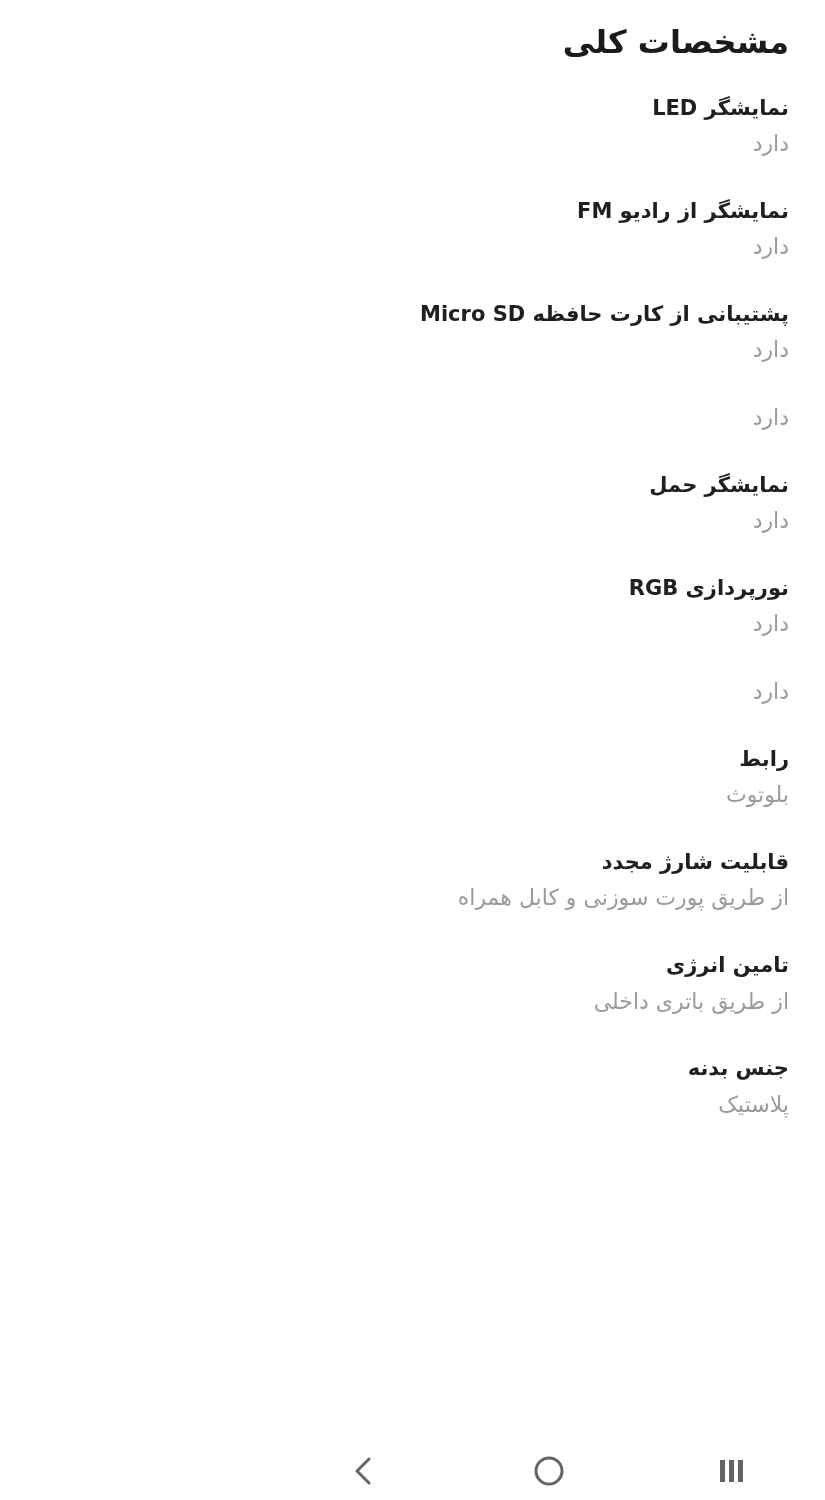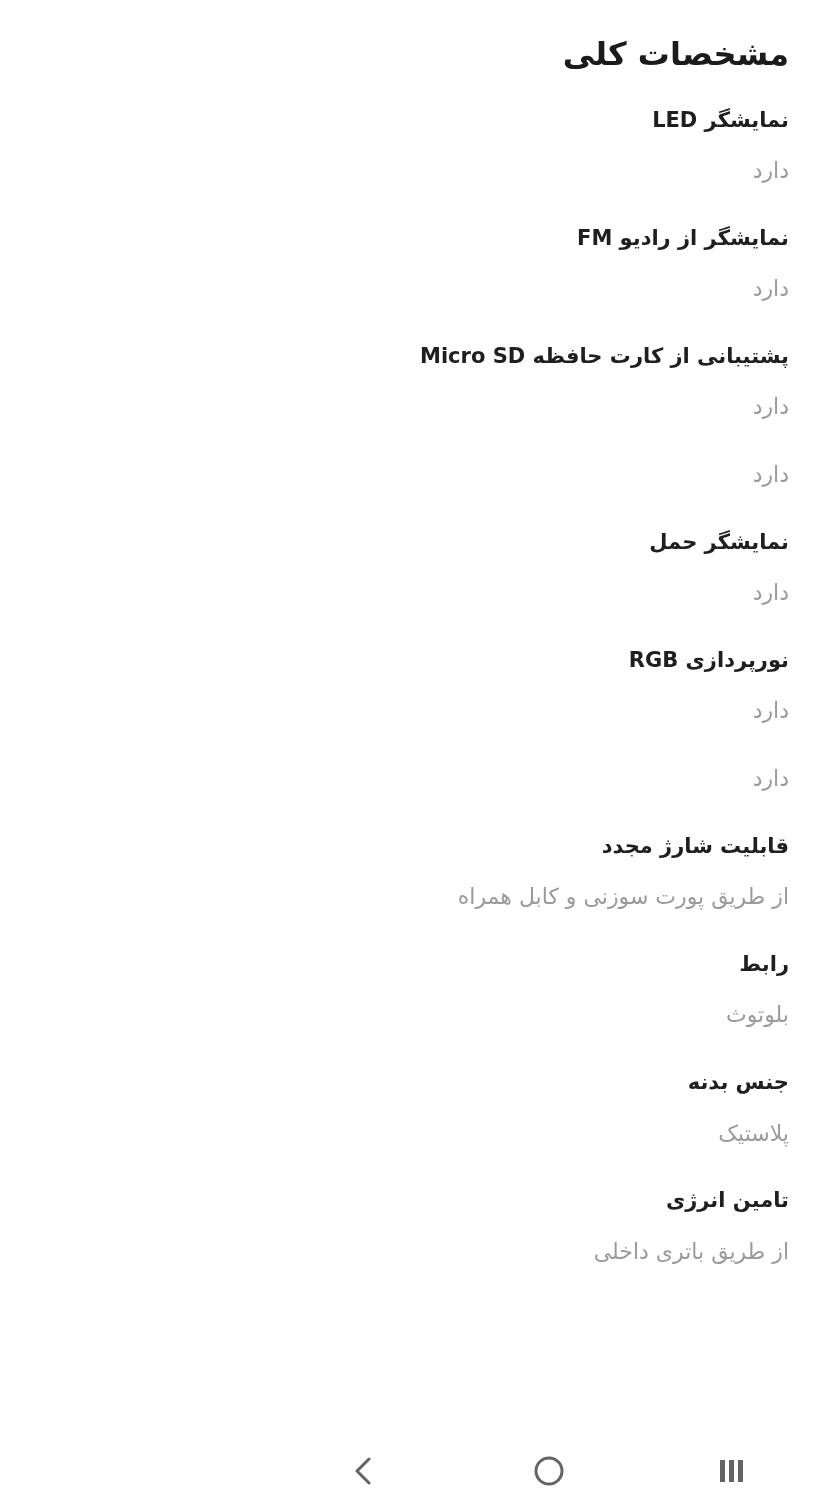--- a/index.html
+++ b/index.html
@@ -12,21 +12,21 @@
     height: 1500px;
     font-family: "DejaVu Sans", "Liberation Sans", sans-serif;
     direction: rtl;
     overflow: hidden;
     position: relative;
   }
   .page {
     width: 689px;
     height: 1500px;
     box-sizing: border-box;
-    padding: 12px 36px 0 36px;
+    padding: 0 36px 0 36px;
     position: relative;
   }
   .section-title {
     text-align: right;
     font-size: 32px;
     font-weight: bold;
     color: #1b1b1b;
     letter-spacing: 0px;
     padding-top: 22px;
     line-height: 1.3;
@@ -42,21 +42,21 @@
     font-size: 21px;
     font-weight: bold;
     color: #1f1f1f;
     line-height: 1.35;
   }
   .spec-value {
     font-size: 22px;
     font-weight: normal;
     color: #9a9a9a;
     line-height: 1.4;
-    margin-top: 22px;
+    margin-top: 7px;
   }
   .bottom-bar {
     position: absolute;
     bottom: 0;
     left: 0;
     width: 825px;
     height: 46px;
     display: flex;
     align-items: flex-start;
     justify-content: center;
@@ -106,37 +106,37 @@
     <div class="spec-item">
       <div class="spec-label">نورپردازی RGB</div>
       <div class="spec-value">دارد</div>
     </div>
 
     <div class="spec-item">
       <div class="spec-value">دارد</div>
     </div>
 
     <div class="spec-item">
+      <div class="spec-label">رابط</div>
+      <div class="spec-value">بلوتوث</div>
+    </div>
+
+    <div class="spec-item">
       <div class="spec-label">قابلیت شارژ مجدد</div>
       <div class="spec-value">از طریق پورت سوزنی و کابل همراه</div>
     </div>
 
     <div class="spec-item">
-      <div class="spec-label">رابط</div>
-      <div class="spec-value">بلوتوث</div>
+      <div class="spec-label">تامین انرژی</div>
+      <div class="spec-value">از طریق باتری داخلی</div>
     </div>
 
     <div class="spec-item">
       <div class="spec-label">جنس بدنه</div>
       <div class="spec-value">پلاستیک</div>
-    </div>
-
-    <div class="spec-item">
-      <div class="spec-label">تامین انرژی</div>
-      <div class="spec-value">از طریق باتری داخلی</div>
     </div>
 
   </div>
 
   <div class="bottom-bar">
     <span class="nav-icon">
       <svg width="34" height="34" viewBox="0 0 34 34">
         <rect x="4" y="6" width="5" height="22" fill="currentColor"></rect>
         <rect x="13" y="6" width="5" height="22" fill="currentColor"></rect>
         <rect x="22" y="6" width="5" height="22" fill="currentColor"></rect>

